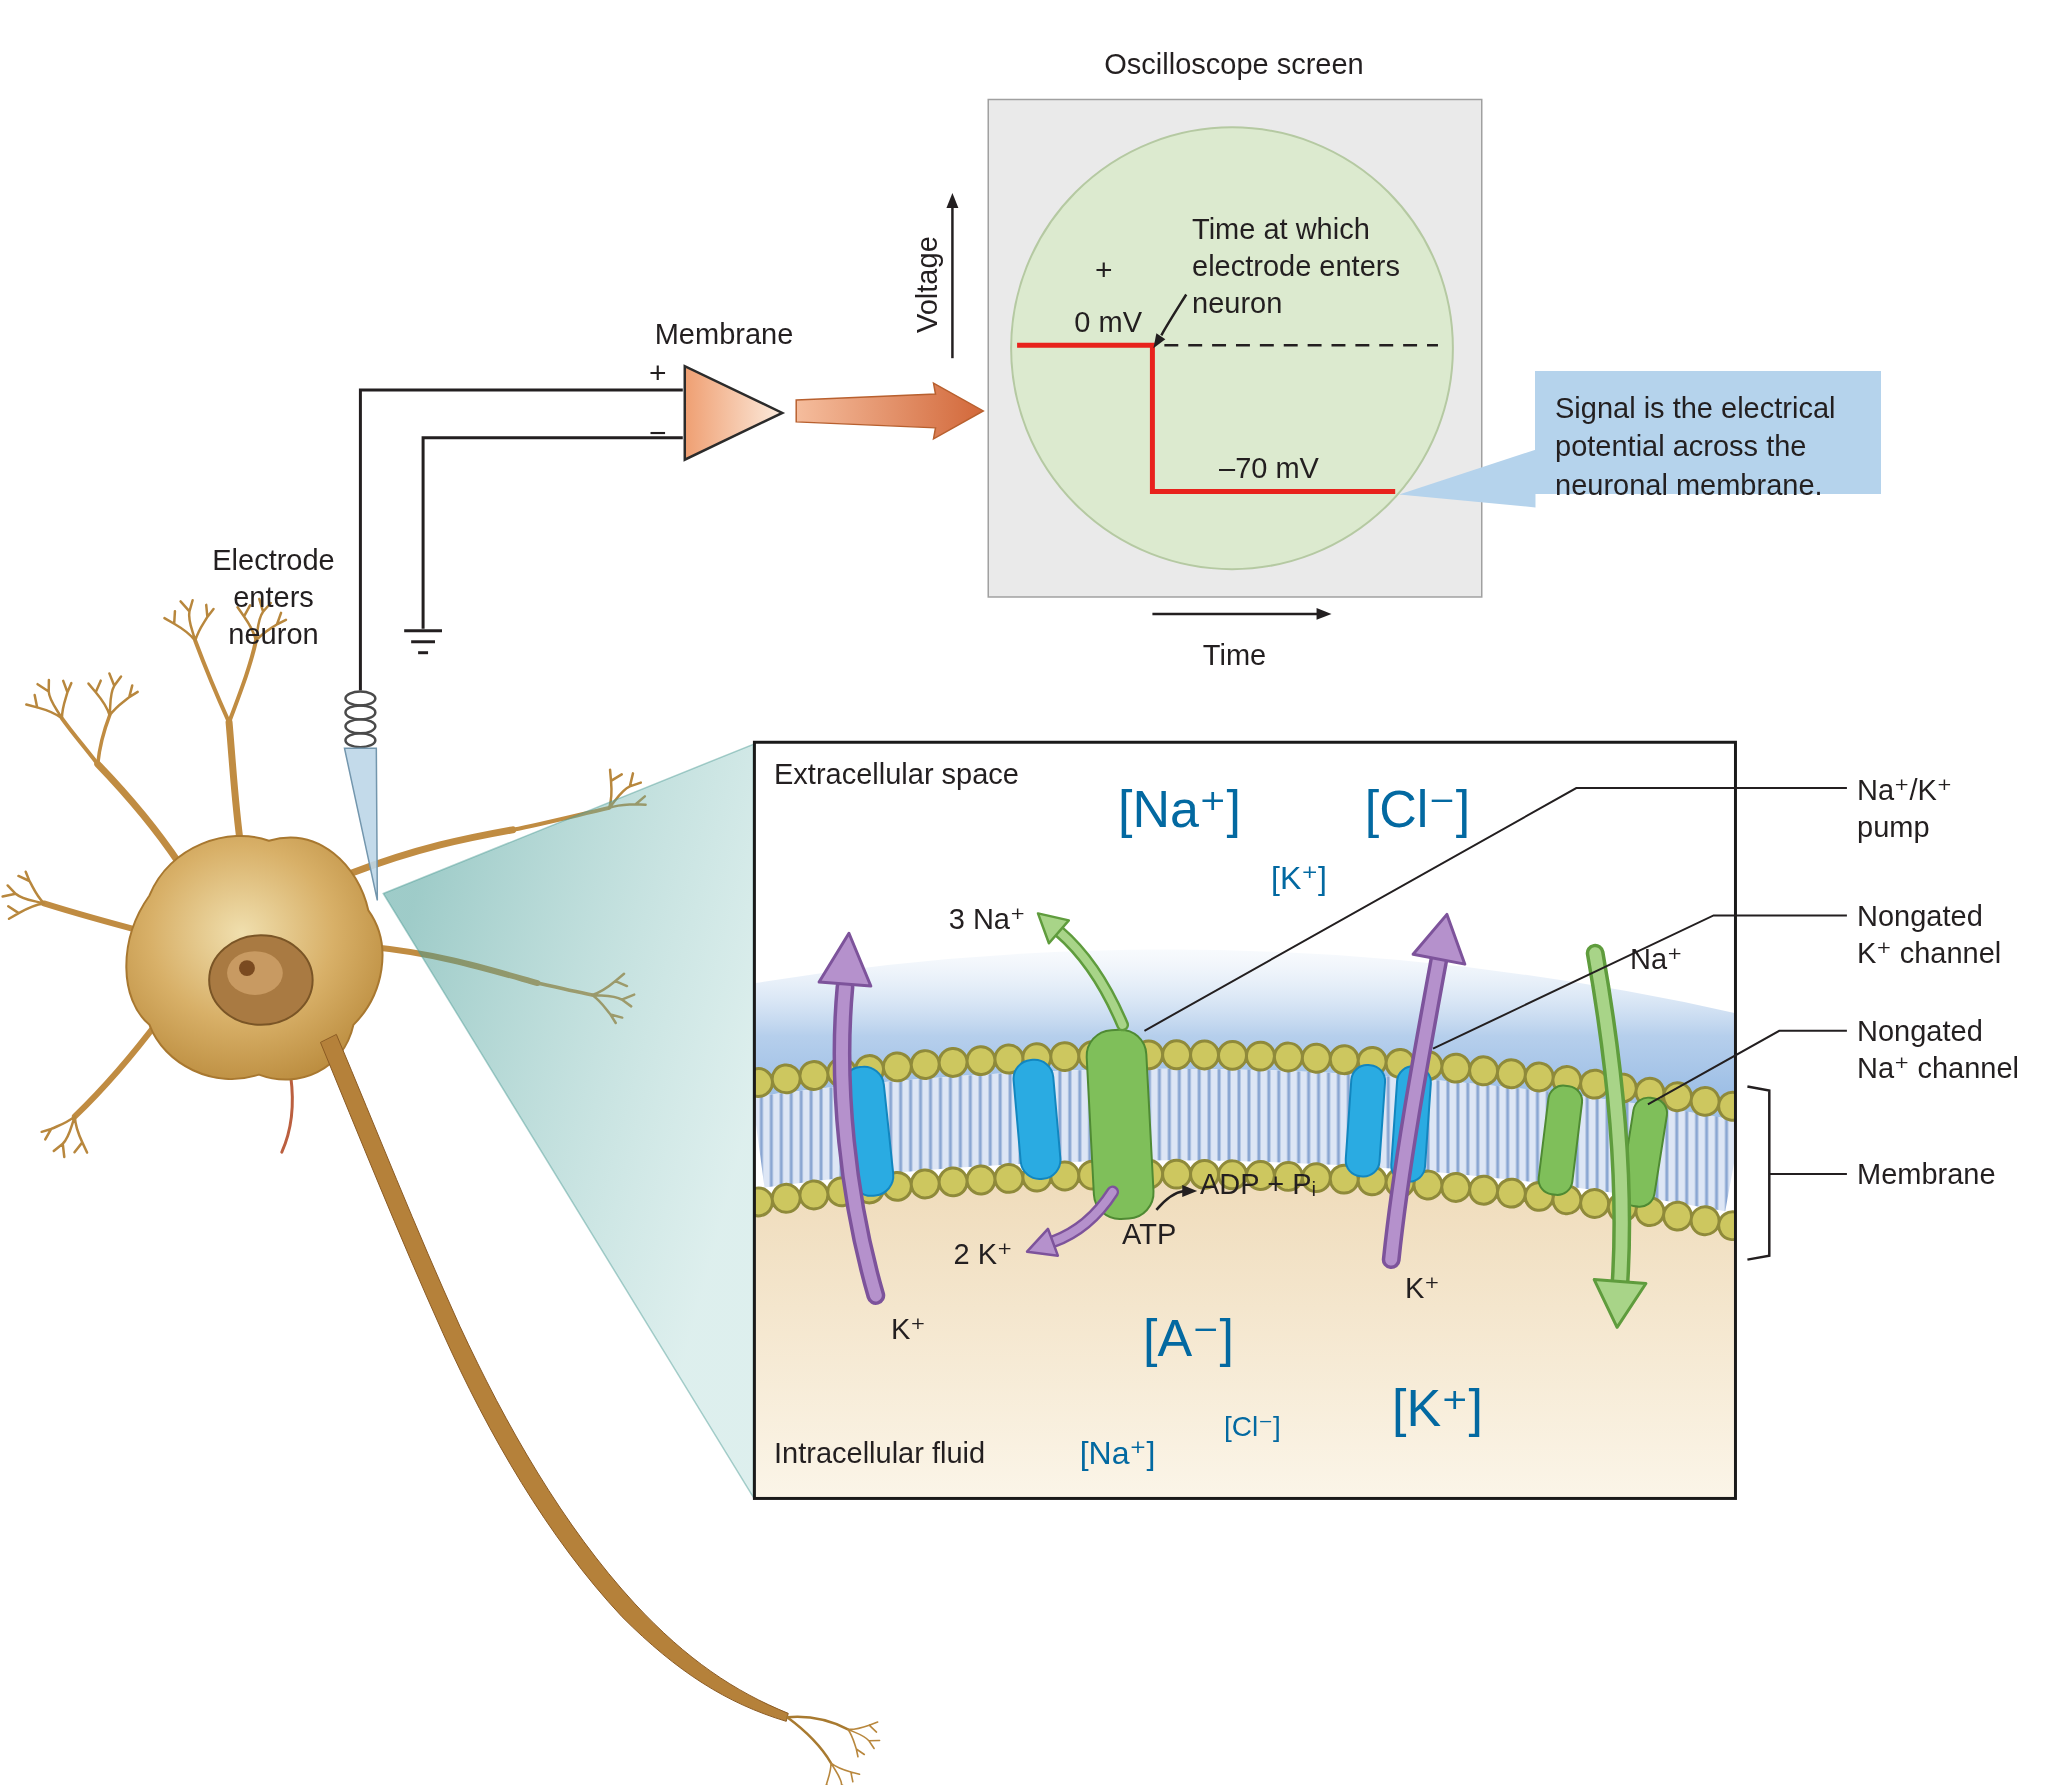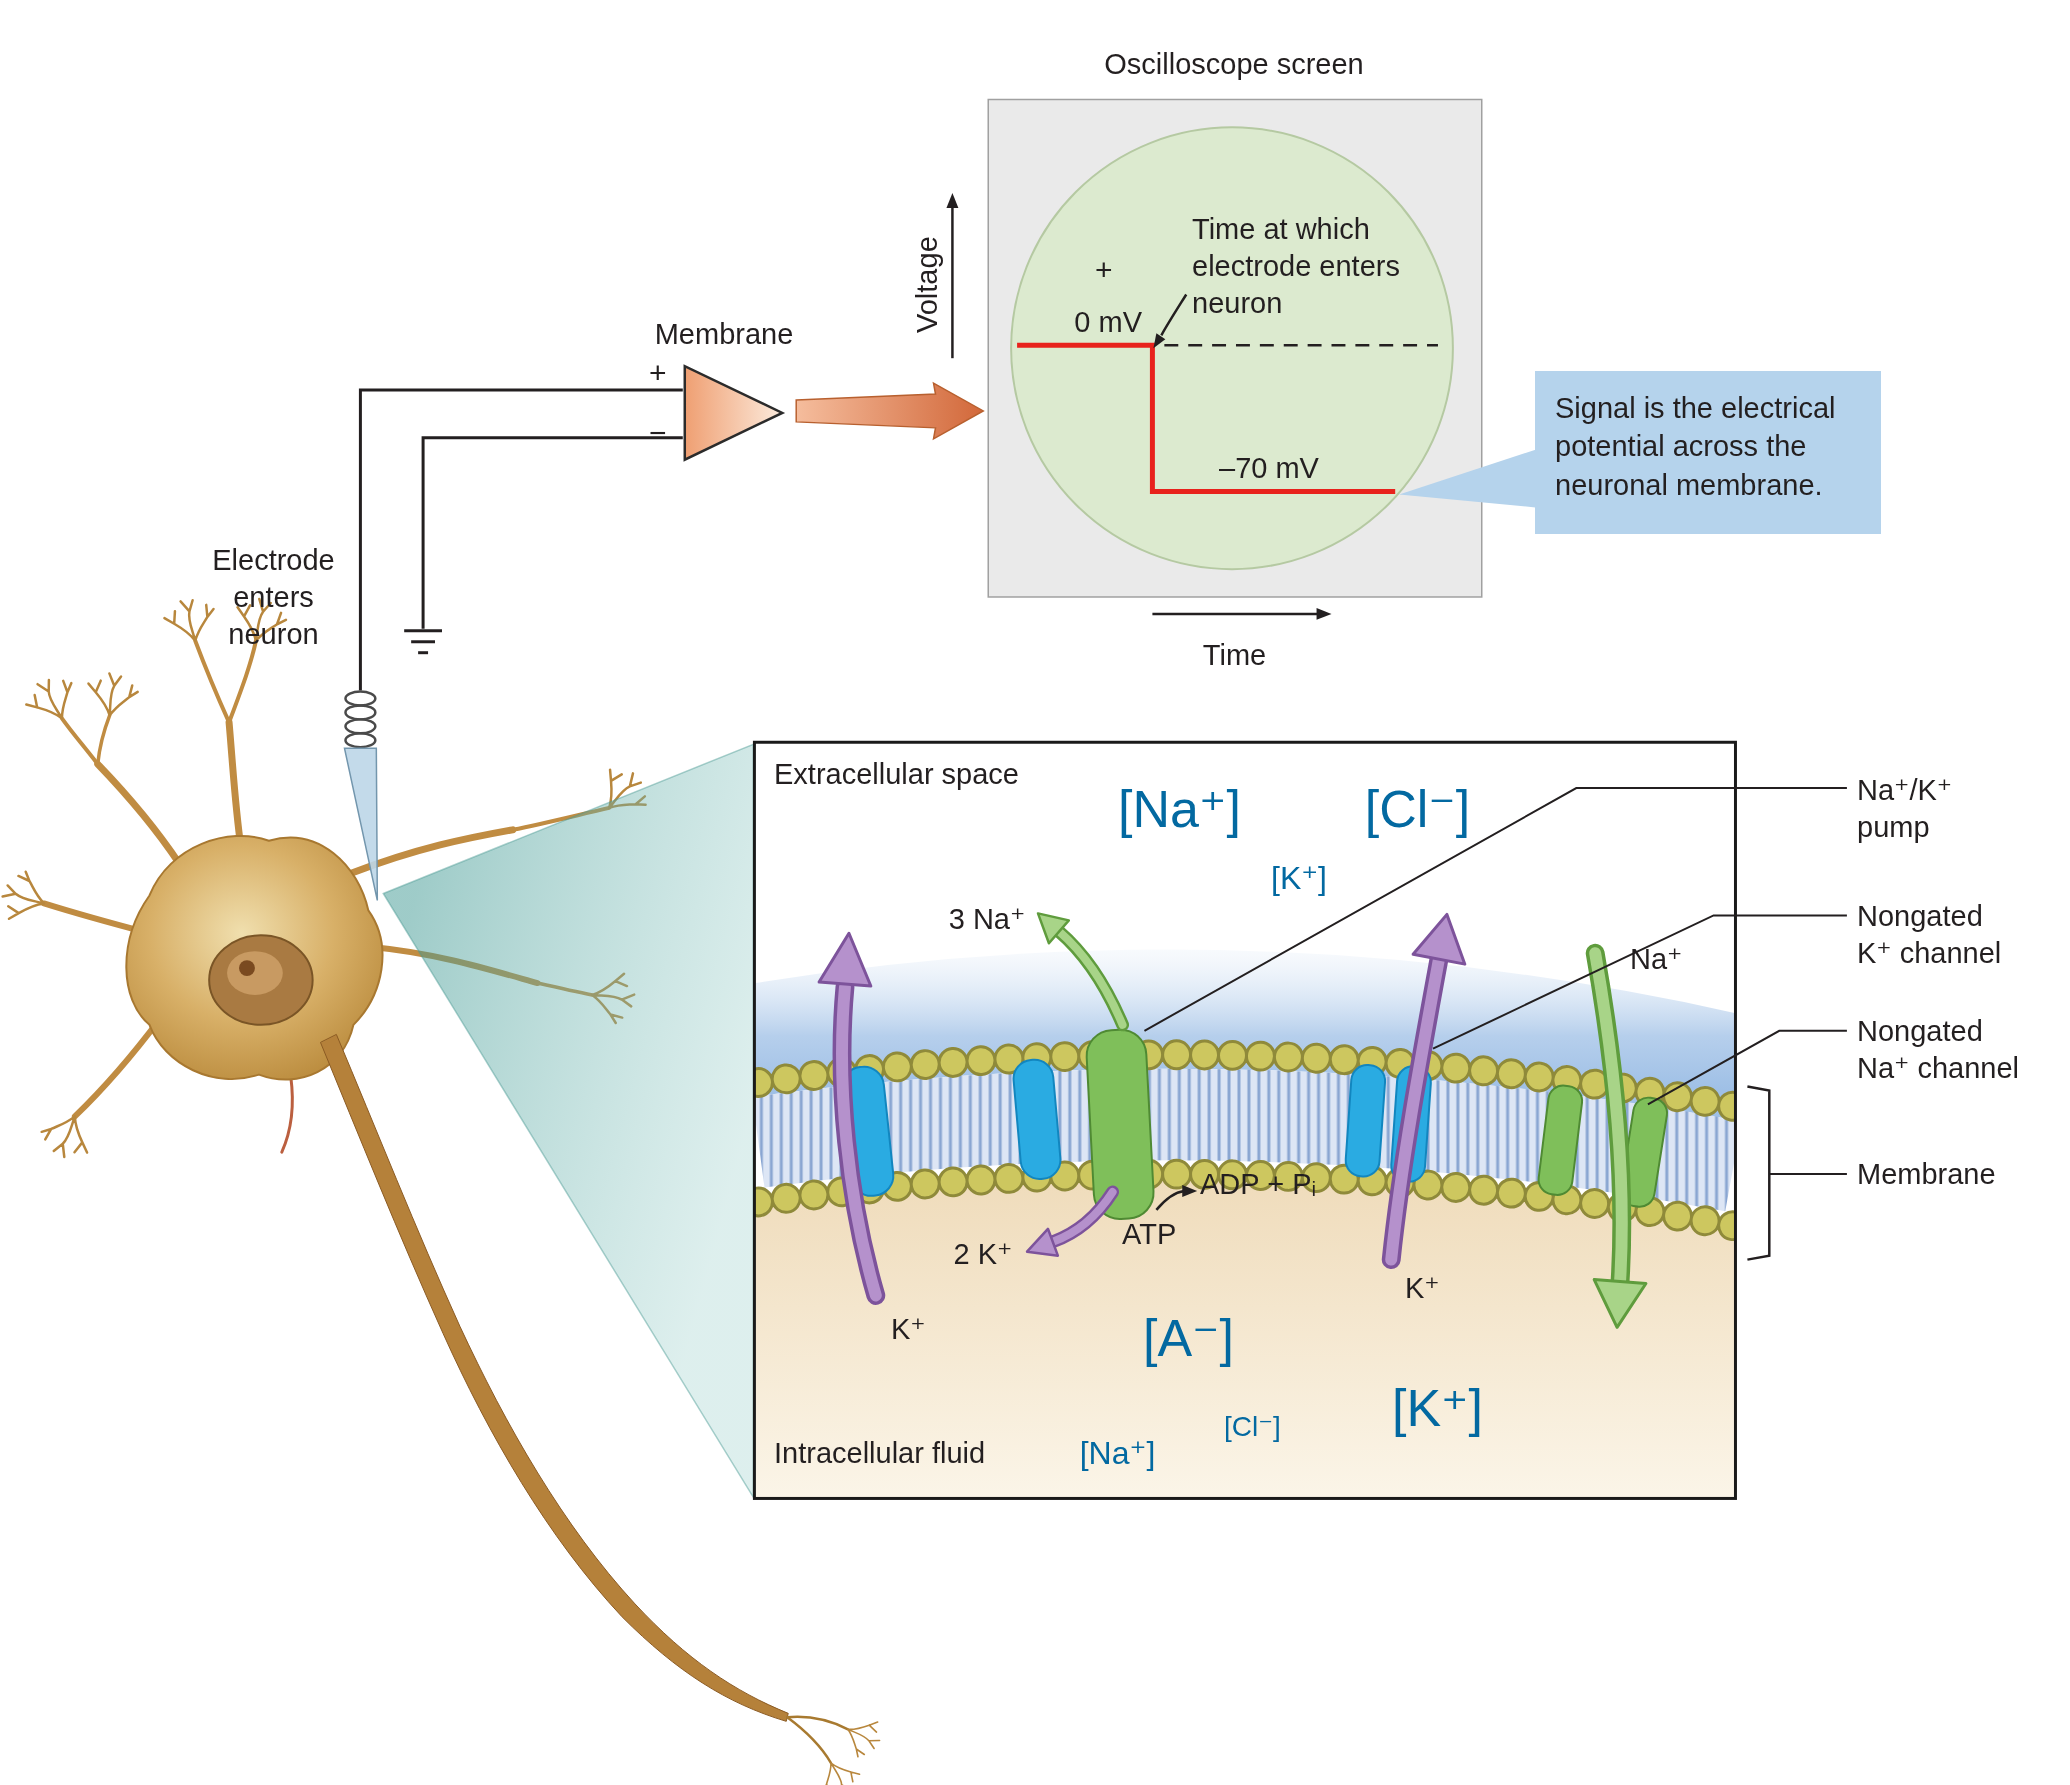--- a/index.html
+++ b/index.html
@@ -11,21 +11,21 @@
   .label{position:absolute;font-size:29px;line-height:1.28;color:#231f20;white-space:nowrap;}
   .pre{white-space:pre-line;}
   .center{text-align:center;}
   .right{text-align:right;}
   .cyan{color:#0369a1;}
   .big{font-size:52px;}
   .mid{font-size:32px;}
   .small{font-size:28px;}
   .rot{transform:rotate(-90deg);transform-origin:0 0;}
   .callout{
-    position:absolute;left:1535px;top:371px;width:346px;height:163px;
+    position:absolute;left:1535px;top:371px;width:346px;height:123px;
     background:#b5d3ec;box-sizing:border-box;padding:18px 0 0 20px;
     font-size:29px;line-height:1.32;white-space:pre-line;
   }
 </style>
 </head>
 <body>
 
 <div class="stage">
 
 <svg class="art" width="2071" height="1785" viewBox="0 0 2081 1794">

